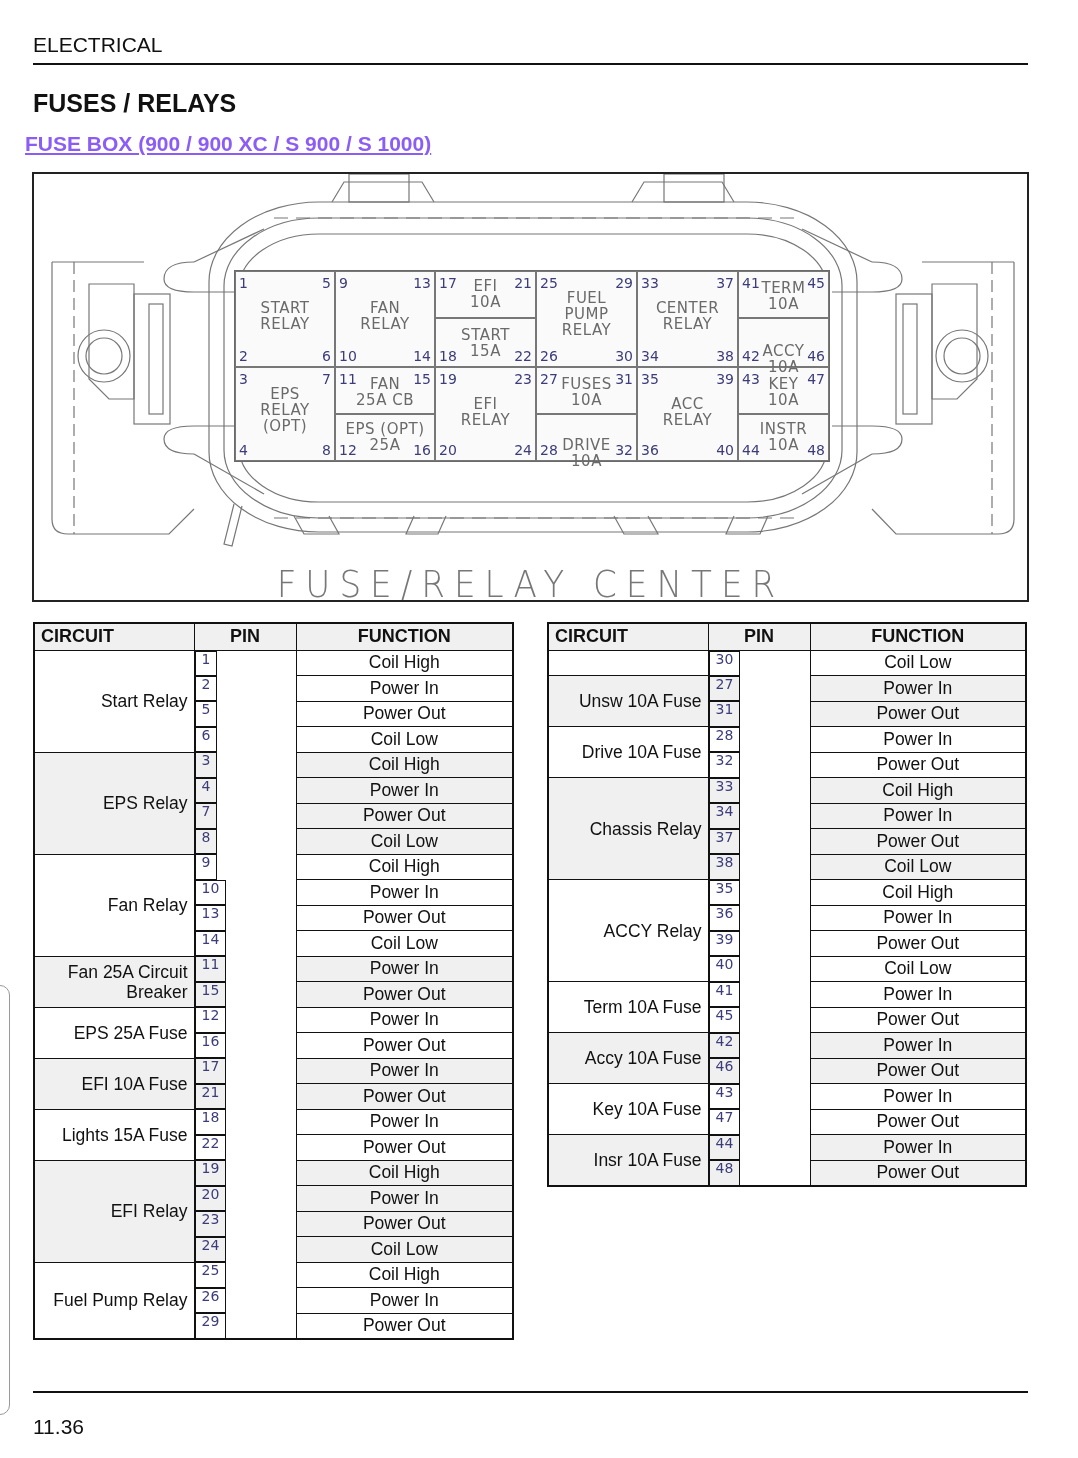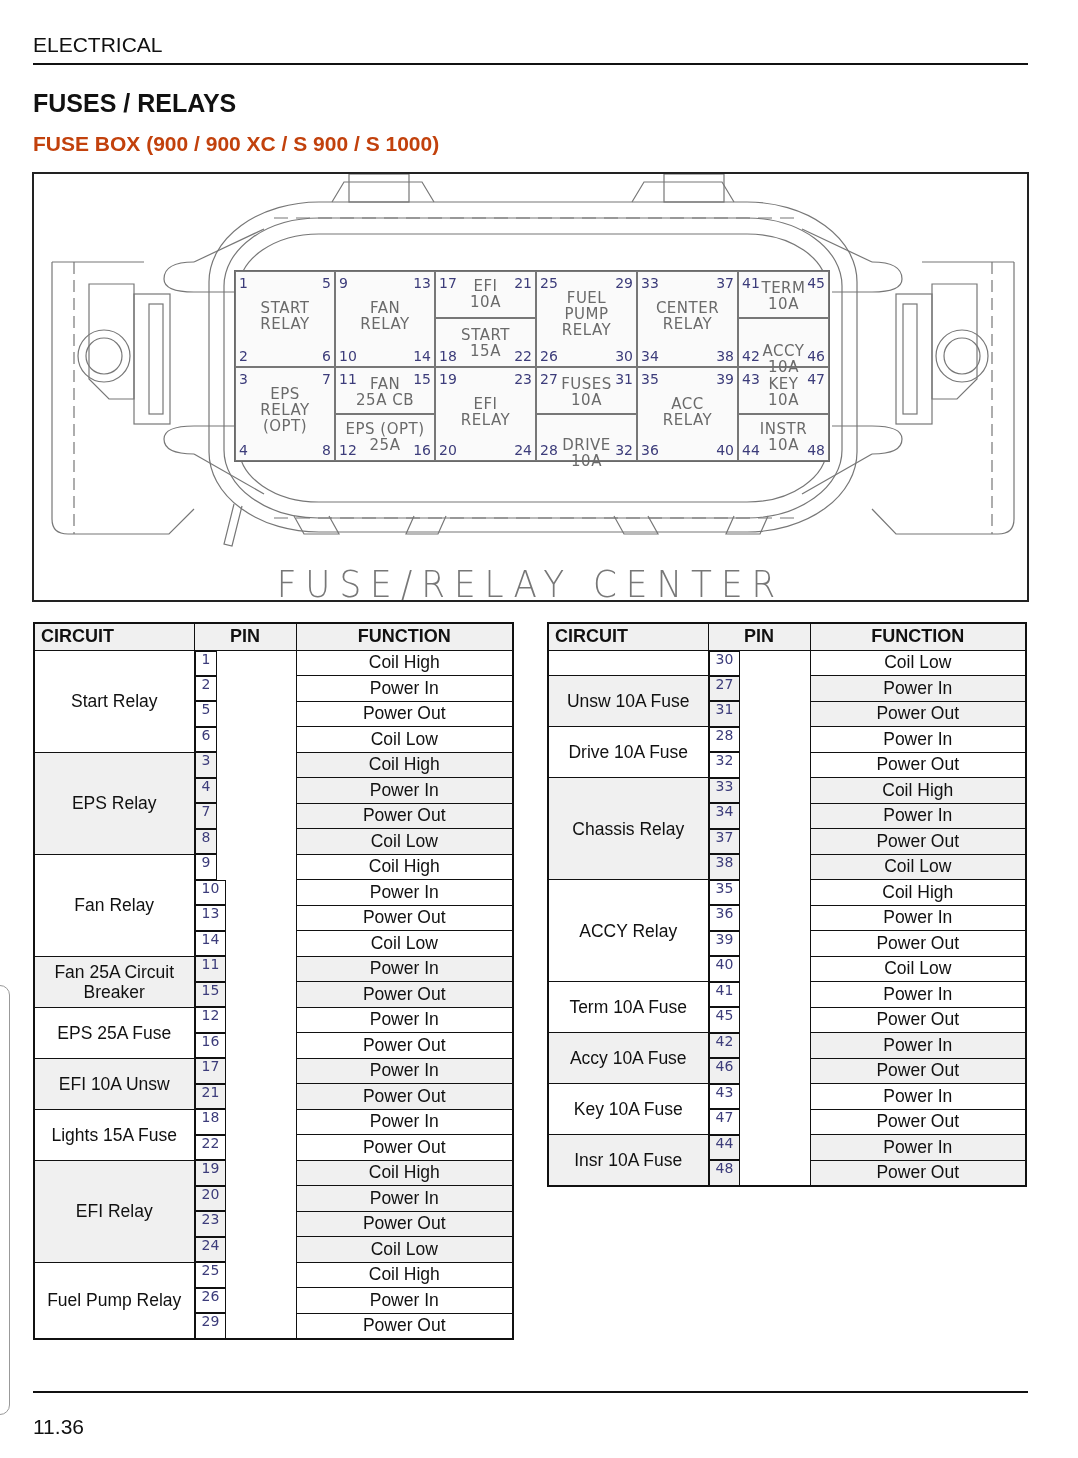--- a/index.html
+++ b/index.html
@@ -2,35 +2,35 @@
 <html><head>
 <meta charset="utf-8">
 <style>
   * { box-sizing: border-box; margin: 0; padding: 0; }
   html, body { width: 1078px; height: 1458px; background: #ffffff; overflow: hidden; }
   body { position: relative; font-family: "Liberation Sans", sans-serif; color: #111; }
 
   .section-label { position: absolute; left: 33px; top: 33px; font-size: 21px; color: #111; }
   .header-rule { position: absolute; left: 33px; top: 63px; width: 995px; height: 2px; background: #111; }
   .page-title { position: absolute; left: 33px; top: 89px; font-size: 25px; font-weight: bold; color: #111; }
-  .sub-title { position: absolute; left: 33px; top: 132px; font-size: 21px; font-weight: bold; color: #c2410c; }
+  .sub-title { position: absolute; left: 25px; top: 132px; font-size: 21px; font-weight: bold; color: #8b5cf6; text-decoration: underline; }
 
   .figure { position: absolute; left: 32px; top: 172px; width: 997px; height: 430px; border: 2px solid #222; background: #fff; overflow: hidden; }
   .figure svg.outline { position: absolute; left: 0; top: 0; }
   .grid { position: absolute; left: 200px; top: 96px; width: 596px; height: 192px; border: 1.5px solid #6a6a6a; background: #fafafa; }
   .cell { position: absolute; border: 1px solid #777; }
   .pin { position: absolute; font-size: 14px; color: #3c3c7a; font-family: "DejaVu Sans", sans-serif; line-height: 1; }
   .clabel { position: absolute; left: 0; right: 0; text-align: center; font-size: 15px; line-height: 16px; color: #6a6a6a; font-family: "DejaVu Sans", sans-serif; letter-spacing: 0.5px; }
   .caption { position: absolute; left: 0; right: 0; top: 388px; text-align: center; font-size: 38px; font-weight: 200; color: #777; letter-spacing: 10px; font-family: "DejaVu Sans", sans-serif; transform: scaleX(0.9); }
 
   table.pins { position: absolute; border-collapse: collapse; font-size: 17.5px; color: #111; padding-left: 36px; }
   table.pins th, table.pins td { border: 1.5px solid #111; height: 25.5px; padding: 0 6px; }
   table.pins th { background: #f0f0f0; font-weight: bold; font-size: 18px; height: 27px; }
   table.pins th.c-circuit { text-align: left; }
-  table.pins td.circuit { text-align: center; vertical-align: middle; line-height: 20px; }
+  table.pins td.circuit { text-align: right; vertical-align: middle; line-height: 20px; }
   table.pins td.pin, table.pins td.func { text-align: center; }
   tr.shade td { background: #f0f0f0; }
   table.pins { border: 2px solid #111; }
 
   #table-left { left: 33px; top: 622px; width: 481px; }
   #table-right { left: 547px; top: 622px; width: 480px; }
   col.w-circuit { width: 160px; }
   col.w-pin { width: 102px; }
 
   .side-tab { position: absolute; left: -20px; top: 985px; width: 30px; height: 430px; border: 1px solid #999; border-radius: 10px; }
@@ -334,21 +334,21 @@
       <tr>
         <td class="circuit" rowspan="2">EPS 25A Fuse</td>
         <td class="pin">12</td>
         <td class="func">Power In</td>
       </tr>
       <tr>
         <td class="pin">16</td>
         <td class="func">Power Out</td>
       </tr>
       <tr class="shade">
-        <td class="circuit" rowspan="2">EFI 10A Unsw</td>
+        <td class="circuit" rowspan="2">EFI 10A Fuse</td>
         <td class="pin">17</td>
         <td class="func">Power In</td>
       </tr>
       <tr class="shade">
         <td class="pin">21</td>
         <td class="func">Power Out</td>
       </tr>
       <tr>
         <td class="circuit" rowspan="2">Lights 15A Fuse</td>
         <td class="pin">18</td>

